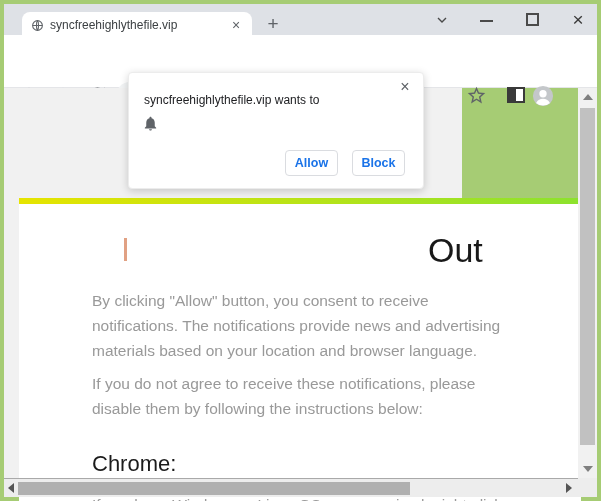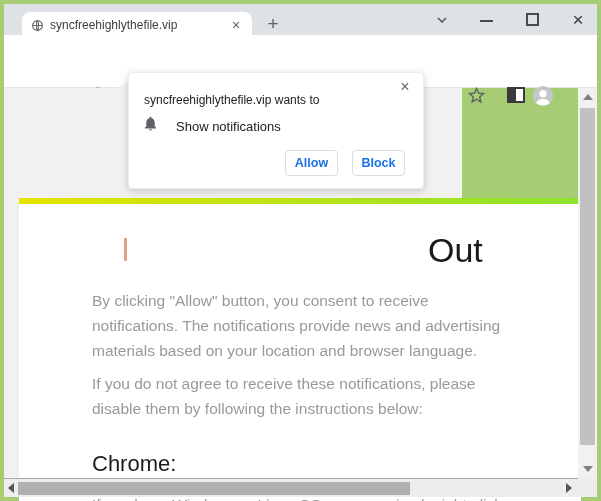--- a/index.html
+++ b/index.html
@@ -206,18 +206,17 @@
   <div class="corner"></div>
 
   <div class="dialog">
     <div class="dlg-title">syncfreehighlythefile.vip wants to</div>
     <div class="dlg-close">×</div>
     <span class="dlg-bell">
       <svg width="17" height="17" viewBox="0 0 24 24" fill="#5f6368">
         <path d="M12 22c1.1 0 2-.9 2-2h-4c0 1.1.9 2 2 2zm6-6v-5c0-3.07-1.64-5.64-4.5-6.32V4c0-.83-.67-1.5-1.5-1.5s-1.5.67-1.5 1.5v.68C7.64 5.36 6 7.92 6 11v5l-2 2v1h16v-1l-2-2z"></path>
       </svg>
     </span>
-    <div class="dlg-perm">Show notifications</div>
     <div class="dlg-btn btn-allow">Allow</div>
     <div class="dlg-btn btn-block">Block</div>
   </div>
 
 </div>
 
 </body></html>

